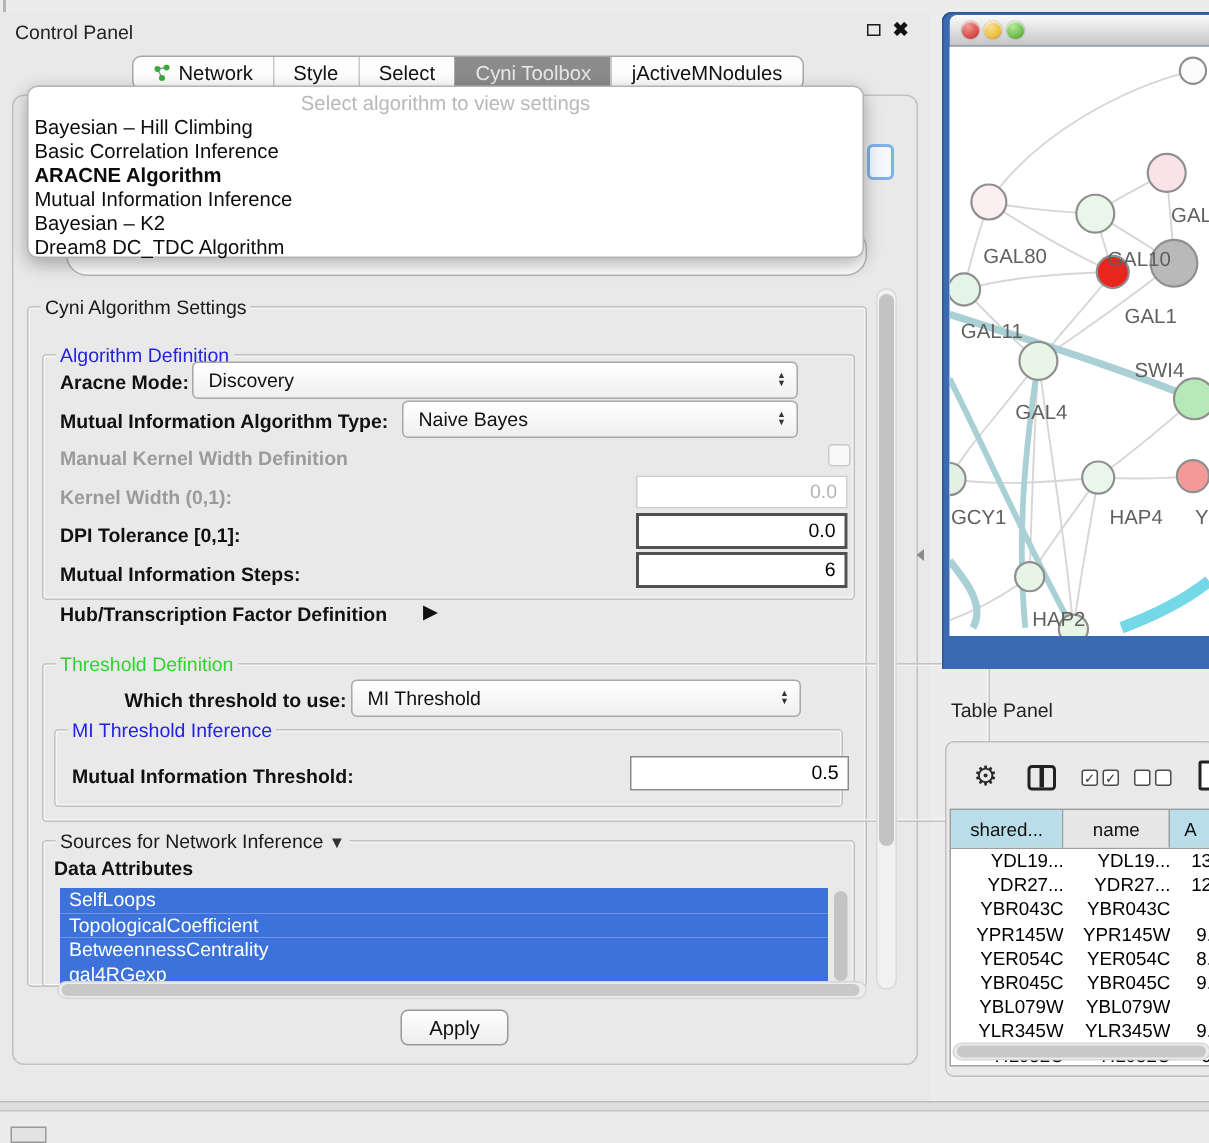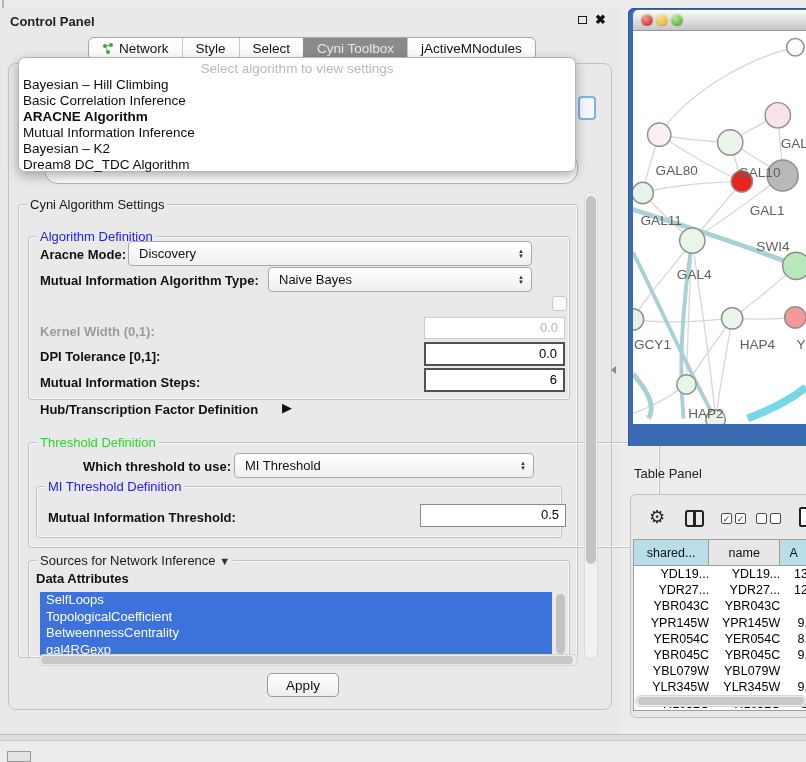--- a/index.html
+++ b/index.html
@@ -95,21 +95,21 @@
 </head>
 <body>
 
 <div class="screen">
 
   <div class="abs" style="left:2px;top:0;width:2px;height:8px;background:#b5b5b5;"></div>
   <div class="abs" style="left:0;top:8px;width:620px;height:1px;background:#d6d6d6;"></div>
 
   <div class="abs" style="left:0;top:8px;width:620px;height:727px;background:#e9e9e9;">
 
-    <div class="abs cp-title" style="left:10px;top:6px;font-weight:bold;">Control Panel</div>
+    <div class="abs cp-title" style="left:10px;top:6px;">Control Panel</div>
     <div class="abs float-btn" style="left:578px;top:8px;"></div>
     <div class="abs close-btn" style="left:595px;top:6px;">✖</div>
 
     <div class="abs seg-bar" id="main-tabs" style="left:88px;top:29px;">
         <div class="seg">
           <span class="nicon">
             <svg width="12" height="12">
               <line x1="3" y1="3" x2="9" y2="2" stroke="#999"></line>
               <line x1="3" y1="3" x2="6" y2="9" stroke="#999"></line>
               <circle cx="3" cy="3" r="2" fill="#3aaa3a"></circle>
@@ -171,20 +171,21 @@
 
       <div class="abs flabel" style="left:26px;top:83px;">Mutual Information Algorithm Type:</div>
       <div class="abs combo" style="left:254px;top:77px;width:264px;">
         <span>Naive Bayes</span>
         <span class="spin">
             <span>▲</span>
             <span>▼</span>
           </span>
       </div>
 
+      <div class="abs flabel dis" style="left:26px;top:108px;">Manual Kernel Width Definition</div>
       <div class="abs checkbox" style="left:538px;top:106px;"></div>
 
       <div class="abs flabel dis" style="left:26px;top:134px;">Kernel Width (0,1):</div>
       <div class="abs field dis" style="left:410px;top:127px;width:141px;height:22px;">0.0</div>
 
       <div class="abs flabel" style="left:26px;top:159px;">DPI Tolerance [0,1]:</div>
       <div class="abs field strong" style="left:410px;top:152px;width:141px;height:24px;">0.0</div>
 
       <div class="abs flabel" style="left:26px;top:185px;">Mutual Information Steps:</div>
       <div class="abs field strong" style="left:410px;top:178px;width:141px;height:24px;">6</div>
@@ -199,21 +200,21 @@
       <div class="abs flabel" style="left:69px;top:269px;">Which threshold to use:</div>
       <div class="abs combo" style="left:220px;top:263px;width:300px;">
         <span>MI Threshold</span>
         <span class="spin">
             <span>▲</span>
             <span>▼</span>
           </span>
       </div>
 
       <div class="abs gbox" style="left:22px;top:296px;width:526px;height:52px;">
-        <span class="gbox-label blue">MI Threshold Definition</span>
+        <span class="gbox-label blue">MI Threshold Inference</span>
       </div>
       <div class="abs flabel" style="left:34px;top:320px;">Mutual Information Threshold:</div>
       <div class="abs field" style="left:406px;top:314px;width:146px;height:23px;">0.5</div>
 
       <div class="abs gbox" style="left:14px;top:370px;width:542px;height:98px;">
         <span class="gbox-label">
           <span>Sources for Network Inference</span>
           <span style="font-size:11px;color:#333;">▼</span>
         </span>
       </div>

